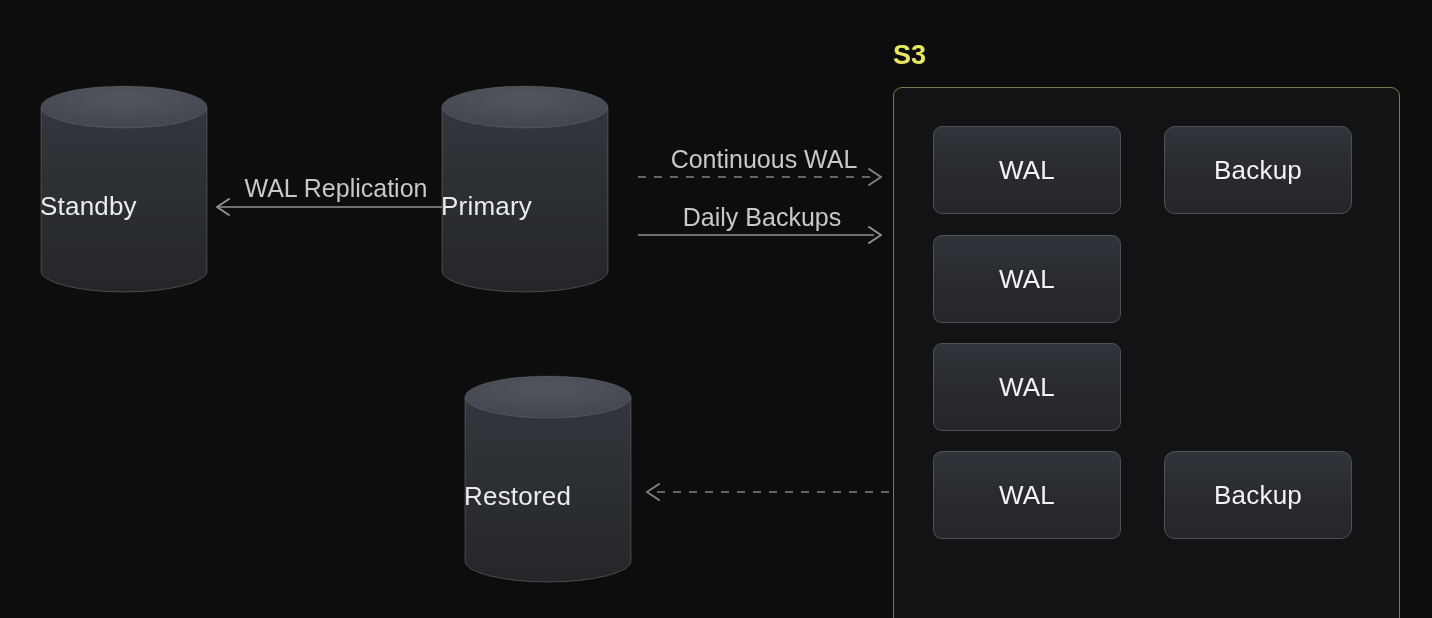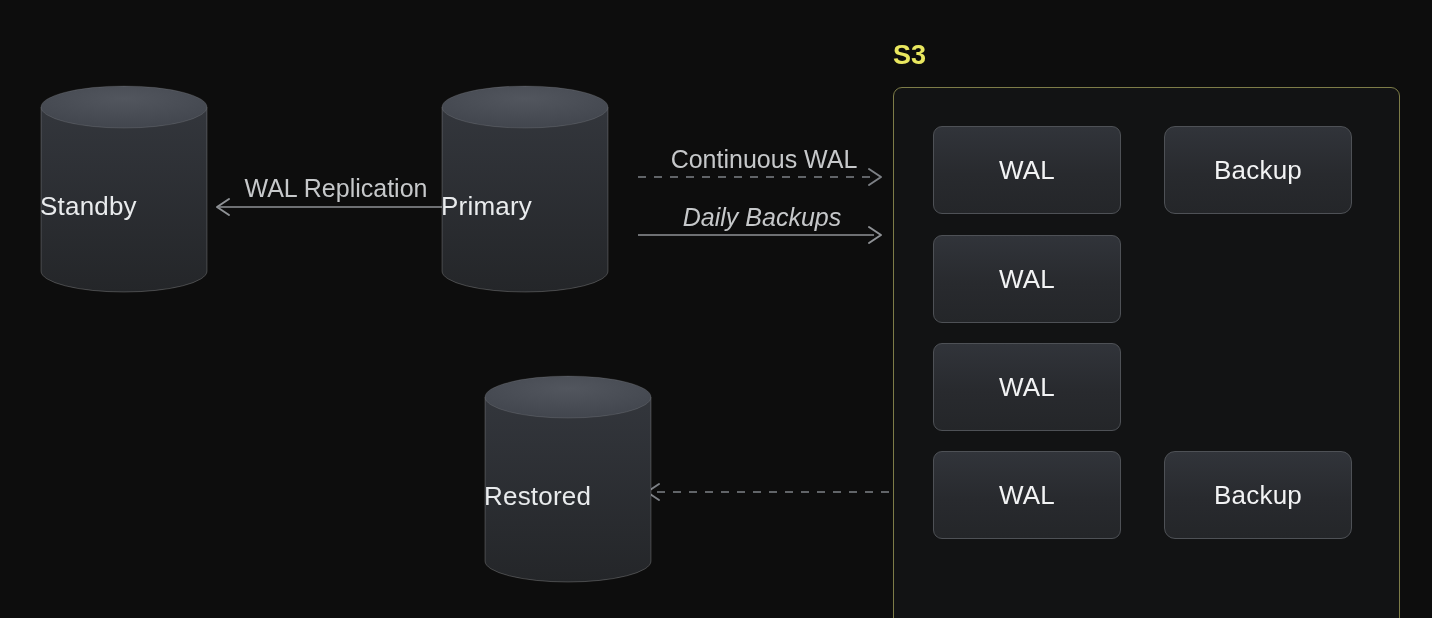--- a/index.html
+++ b/index.html
@@ -24,29 +24,29 @@
   
   .cyl{position:absolute;width:168px;height:208px;}
   .cyl svg{position:absolute;left:0;top:0;display:block;}
   .cyl .cyl-label{
     position:absolute;left:0;width:100%;top:121px;transform:translateY(-50%);
     font-size:26px;font-weight:400;color:var(--color-node-label);
     letter-spacing:.2px;
   }
   #node-standby{left:40px;top:85px;}
   #node-primary{left:441px;top:85px;}
-  #node-restored{left:464px;top:375px;margin-left:20px;}
+  #node-restored{left:464px;top:375px;}
   
   .arrow-label{
     position:absolute;transform:translate(-50%,-50%);
     font-size:25px;color:var(--color-arrow-label);white-space:nowrap;
   }
   #lbl-wal-replication{left:336px;top:188px;}
   #lbl-continuous-wal{left:764px;top:159px;}
-  #lbl-daily-backups{left:762px;top:217px;font-style:italic;}
+  #lbl-daily-backups{left:762px;top:217px;}
   #lbl-backup-wal{left:763px;top:473px;}
   
   .arrows{position:absolute;left:0;top:0;pointer-events:none;}
   .arrow-line{stroke:var(--color-arrow-line);stroke-width:1.6;fill:none;}
   .arrow-line.dashed{stroke:var(--color-arrow-line-dashed);stroke-dasharray:8 8;}
   .arrow-head{stroke:var(--color-arrow-line);stroke-width:2;fill:none;stroke-linecap:round;stroke-linejoin:round;}
   .arrow-head.dashed{stroke:var(--color-arrow-line-dashed);}
   
   .s3-title{
     position:absolute;left:893px;width:507px;top:55px;transform:translateY(-50%);

